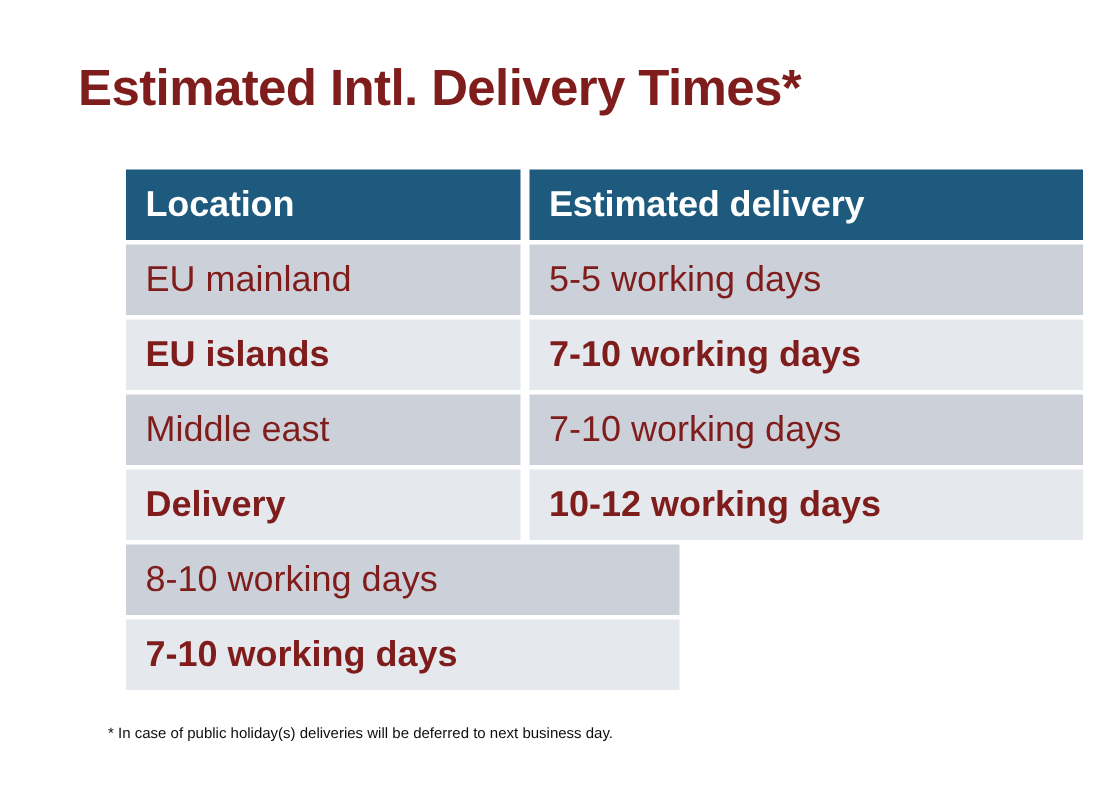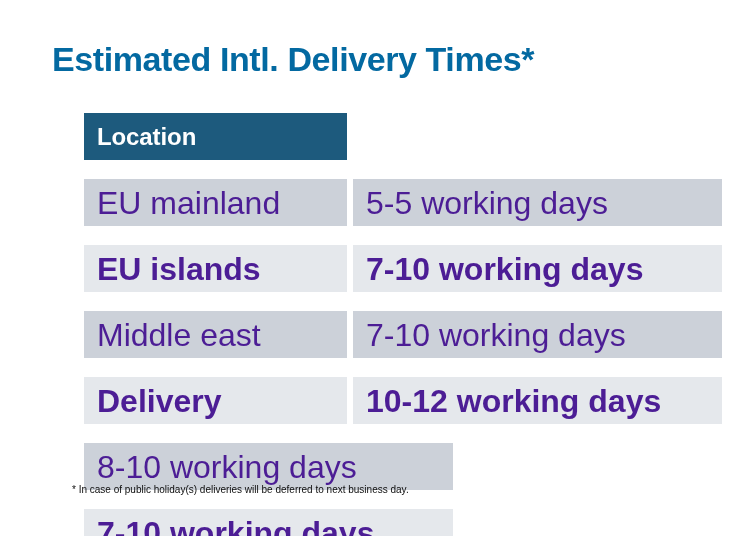--- a/index.html
+++ b/index.html
@@ -23,49 +23,49 @@
   }
 
   
   .page-title {
     position: absolute;
     left: 52px;
     top: 38px;
     font-size: 34px;
     font-weight: 700;
     letter-spacing: -0.4px;
-    color: #0369a1;
+    color: #7f1d1d;
     line-height: 42px;
     white-space: nowrap;
   }
 
   
   .delivery-table {
     position: absolute;
     left: 52px;
     top: 113px;
     width: 638px;
   }
 
   .trow {
     display: flex;
     gap: 6px;
-    margin-bottom: 19px;
+    margin-bottom: 3px;
     padding-left: 32px;
   }
 
   .cell {
     box-sizing: border-box;
     display: flex;
     align-items: center;
     height: 47px;
     padding: 0 0 0 13px;
-    font-size: 32px;
+    font-size: 24px;
     line-height: 28px;
-    color: #4c1d95;
+    color: #7f1d1d;
     white-space: nowrap;
     overflow: hidden;
   }
 
   .col-location {
     width: 263px;
     flex: 0 0 263px;
   }
 
   .col-delivery {
@@ -107,20 +107,21 @@
 <body>
 
 <div class="page">
 
   <div class="page-title">Estimated Intl. Delivery Times*</div>
 
   <div class="delivery-table">
 
     <div class="trow header-row">
       <div class="cell col-location">Location</div>
+      <div class="cell col-delivery">Estimated delivery</div>
     </div>
 
     <div class="trow row-odd">
       <div class="cell col-location">EU mainland</div>
       <div class="cell col-delivery">5-5 working days</div>
     </div>
 
     <div class="trow row-even">
       <div class="cell col-location">EU islands</div>
       <div class="cell col-delivery">7-10 working days</div>

